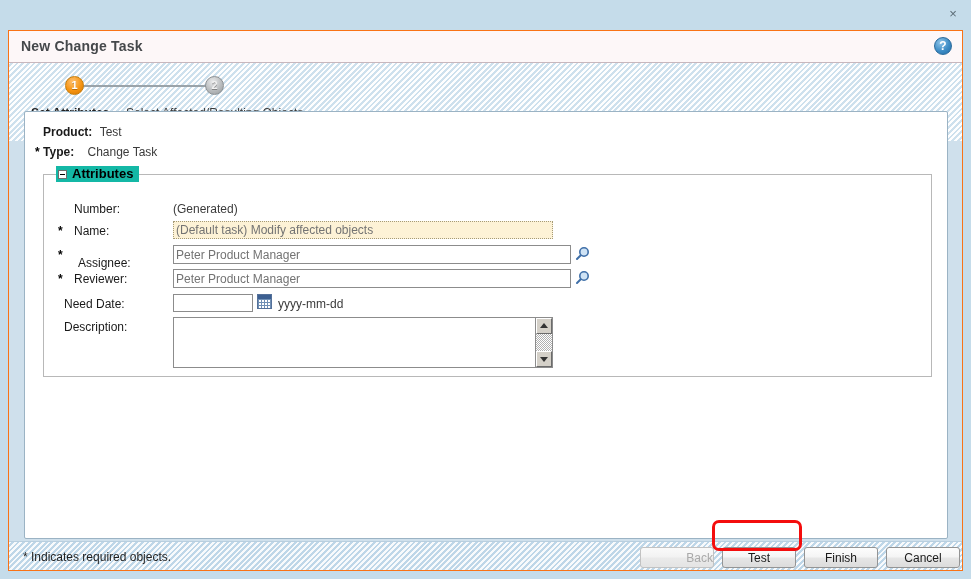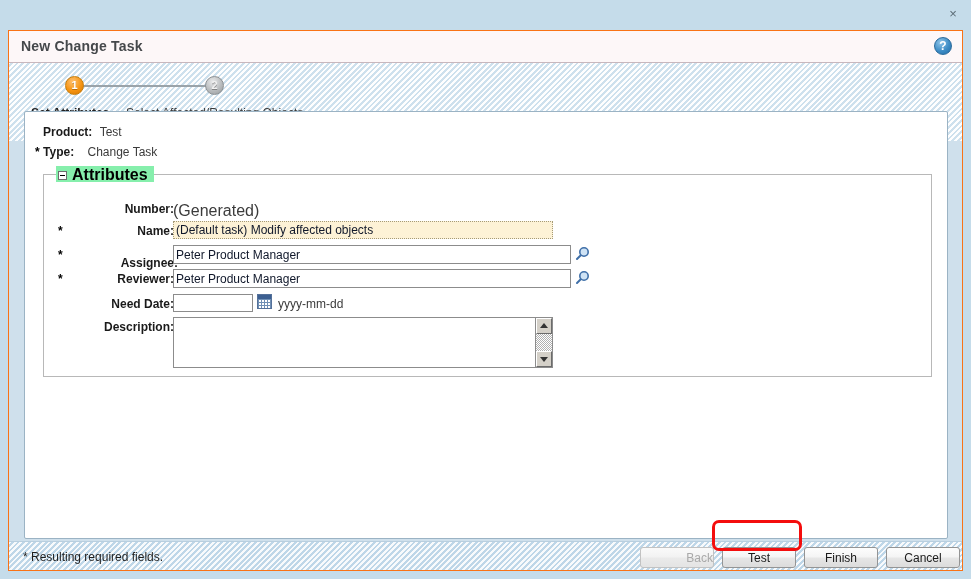--- a/index.html
+++ b/index.html
@@ -166,23 +166,23 @@
     position: absolute;
     left: 18px; top: 62px;
     width: 889px; height: 203px;
     border: 1px solid #b8b8b8;
     box-sizing: border-box;
   }
   .groupbox-title {
     position: absolute;
     left: 12px; top: -9px;
     height: 16px;
-    background: #86efac;
+    background: #14b8a6;
     padding: 0 6px 0 2px;
-    font-size: 16px;
+    font-size: 13px;
     font-weight: bold;
     color: #000;
     white-space: nowrap;
   }
   .collapse-box {
     display: inline-block;
     width: 9px; height: 9px;
     border: 1px solid #6e6e6e;
     background: #fff;
     position: relative;
@@ -195,43 +195,43 @@
     content: "";
     position: absolute;
     left: 1px; top: 3px;
     width: 5px; height: 1px;
     background: #000;
   }
 
   
   .form-label {
     position: absolute;
-    text-align: right;
-    font-weight: bold;
+    text-align: left;
+    font-weight: normal;
     font-size: 12px;
     color: #1a1a1a;
     white-space: nowrap;
   }
   .row-star {
     position: absolute;
     font-size: 12px;
     font-weight: bold;
     color: #000;
   }
   .static-val {
     position: absolute;
-    font-size: 16px;
+    font-size: 12px;
     color: #3b3b3b;
   }
 
   input.txt {
     position: absolute;
     font-family: "Liberation Sans", sans-serif;
     font-size: 12px;
-    color: #0f172a;
+    color: #737373;
     border: 1px solid #8c8c8c;
     background: #fff;
     padding: 1px 2px;
     box-sizing: border-box;
     outline: none;
   }
   input.txt.highlight {
     background: #fdf2d6;
     border: 1px dotted #a59a77;
   }
@@ -452,21 +452,21 @@
           <textarea class="desc-area" style=""></textarea>
           <div class="vscroll">
             <div class="sb-btn up"></div>
             <div class="sb-btn down"></div>
           </div>
         </div>
       </div>
     </div>
 
     <div class="footer">
-      <div class="footer-note">* Resulting required fields.</div>
+      <div class="footer-note">* Indicates required objects.</div>
       <button class="btn disabled" style="left:631px; width:74px;text-align:right;">Back</button>
       <button class="btn" style="left:713px; width:74px;">Test</button>
       <button class="btn" style="left:795px; width:74px;">Finish</button>
       <button class="btn" style="left:877px; width:74px;">Cancel</button>
     </div>
   </div>
 
   <div class="red-highlight"></div>
 </div>
 

